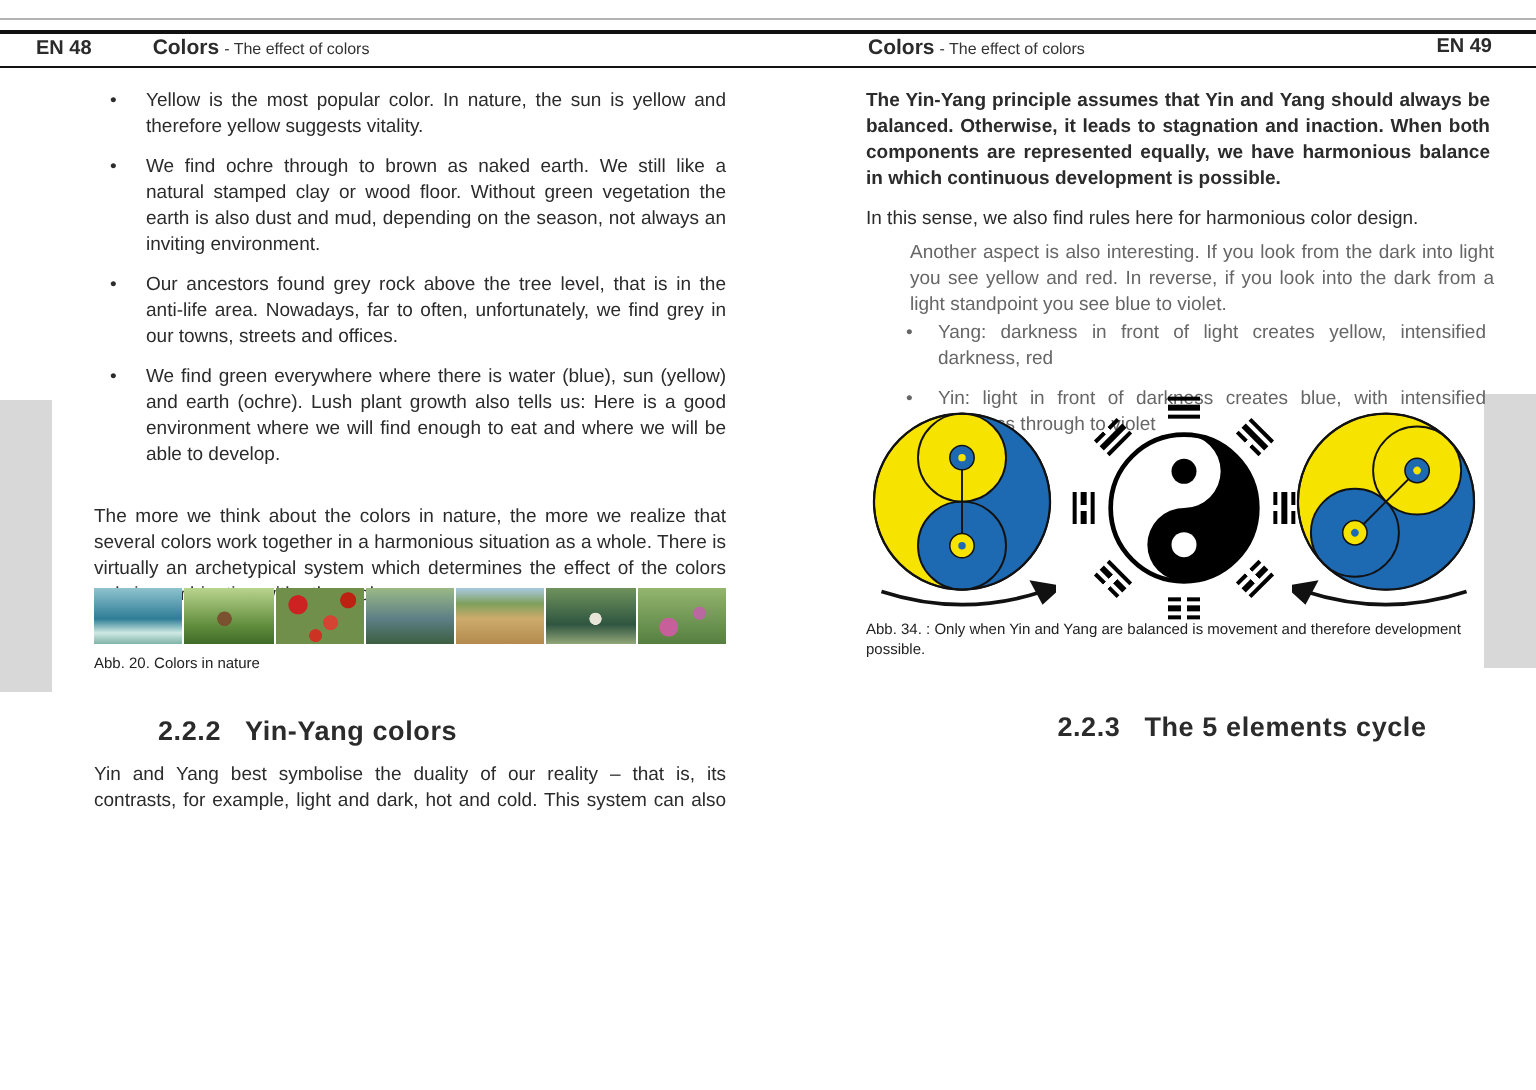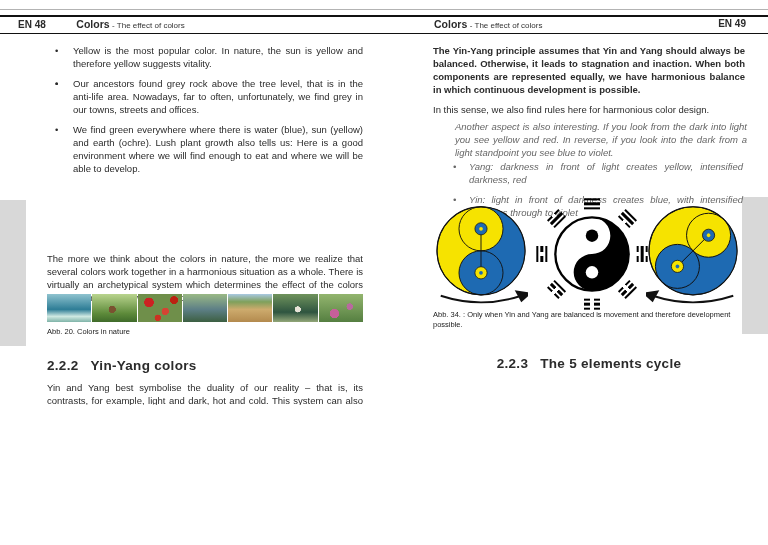--- a/index.html
+++ b/index.html
@@ -23,24 +23,24 @@
   .edge-tab{position:absolute;background:#d8d8d8;}
   #tab-left{left:0;top:200px;width:26px;height:146px;}
   #tab-right{right:0;top:197px;width:26px;height:137px;}
   
   .col-left{left:47px;width:316px;}
   .col-right{left:433px;width:312px;}
   .block{position:absolute;font-size:9.5px;line-height:13px;text-align:justify;}
   ul.bullets{margin:0;padding:0;list-style:none;}
   ul.bullets li{position:relative;padding-left:26px;margin-bottom:7px;}
   ul.bullets li .dot{position:absolute;left:8px;top:0;}
-  .aside{font-style:italic;color:#666;}
+  .aside{color:#666;}
   ul.bullets.aside li{padding-left:36px;}
   ul.bullets.aside li .dot{left:20px;}
-  .section-heading{position:absolute;font-size:13.5px;font-weight:bold;letter-spacing:.3px;}
+  .section-heading{position:absolute;font-size:13.5px;font-weight:bold;letter-spacing:.3px;margin-left:32px;}
   .section-heading .num{margin-right:12px;}
   .caption{position:absolute;font-size:7.5px;line-height:9.5px;color:#222;text-align:left;}
   sup{font-size:6.5px;vertical-align:super;}
   
   #photo-strip{position:absolute;left:47px;top:294px;width:316px;height:28px;display:flex;}
   .photo{flex:1 1 auto;height:28px;margin-right:1px;}
   .photo:last-child{margin-right:0;}
   .p0{background:linear-gradient(180deg,#8fc3cf 0%,#2e7d96 55%,#cfe9e2 80%,#7fb3a8 100%);}
   .p1{background:radial-gradient(circle at 45% 55%,#7a5230 12%,transparent 13%),linear-gradient(180deg,#b9d48e 0%,#5d8a3a 70%,#3f6b2a 100%);}
   .p2{background:radial-gradient(circle at 25% 30%,#cc2222 12%,transparent 13%),radial-gradient(circle at 62% 62%,#d44433 11%,transparent 12%),radial-gradient(circle at 82% 22%,#bb2211 9%,transparent 10%),radial-gradient(circle at 45% 85%,#cc3322 9%,transparent 10%),#6f8f4a;}
@@ -82,21 +82,21 @@
   </div>
   <div class="hdr" id="hdr-right-page">
     <span class="pg">EN 49</span>
   </div>
 
   <div class="edge-tab" id="tab-left"></div>
   <div class="edge-tab" id="tab-right"></div>
 
   <ul class="bullets block col-left" style="top:44px;">
     <li><span class="dot">•</span><span>Yellow is the most popular color. In nature, the sun is yellow and therefore yellow suggests vitality.</span></li>
-    <li><span class="dot">•</span></li>
+    <li><span class="dot">•</span><span>We find ochre through to brown as naked earth. We still like a natural stamped clay or wood floor. Without green vegetation the earth is also dust and mud, depending on the season, not always an inviting environment.</span></li>
     <li><span class="dot">•</span><span>Our ancestors found grey rock above the tree level, that is in the anti-life area. Nowadays, far to often, unfortunately, we find grey in our towns, streets and offices.</span></li>
     <li><span class="dot">•</span><span>We find green everywhere where there is water (blue), sun (yellow) and earth (ochre). Lush plant growth also tells us: Here is a good environment where we will find enough to eat and where we will be able to develop.</span></li>
   </ul>
 
   <div class="block col-left" style="top:252px;">The more we think about the colors in nature, the more we realize that several colors work together in a harmonious situation as a whole. There is virtually an archetypical system which determines the effect of the colors only in combination with other colors.</div>
 
   <div id="photo-strip">
       <div class="photo p0" title="ocean-surfer"></div>
       <div class="photo p1" title="meadow-horse-riders"></div>
       <div class="photo p2" title="red-blossoms"></div>

